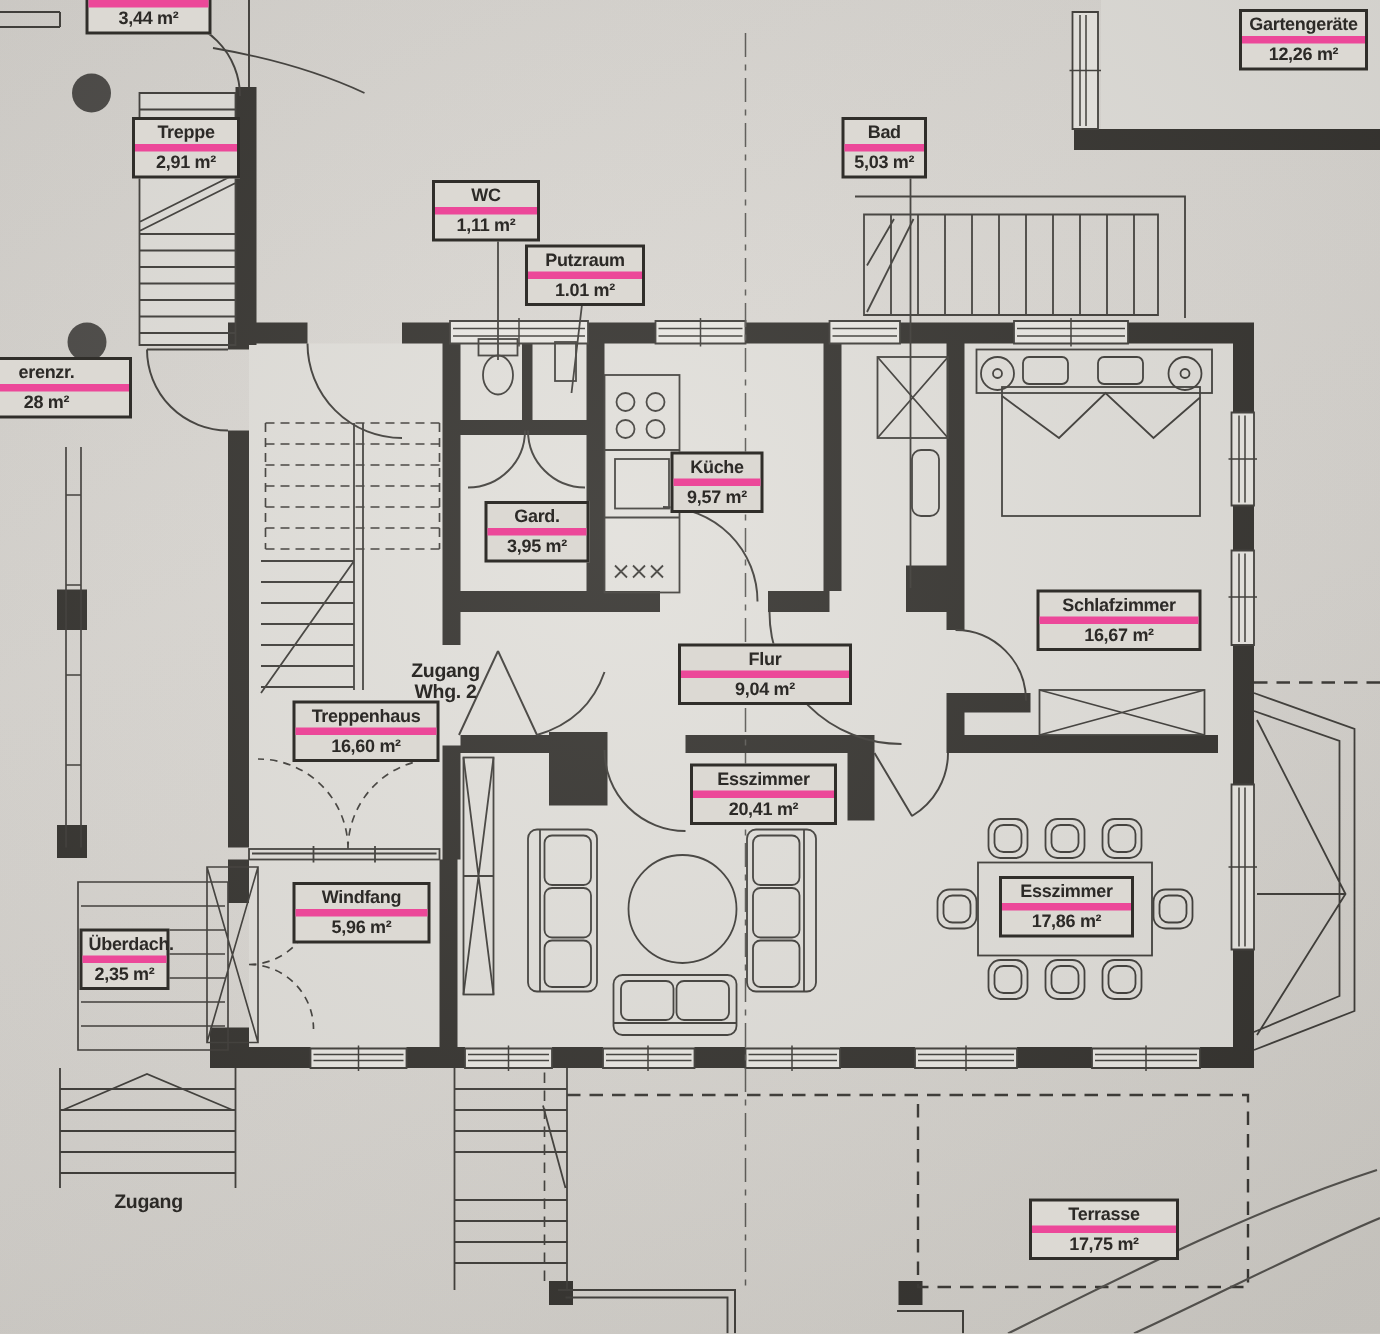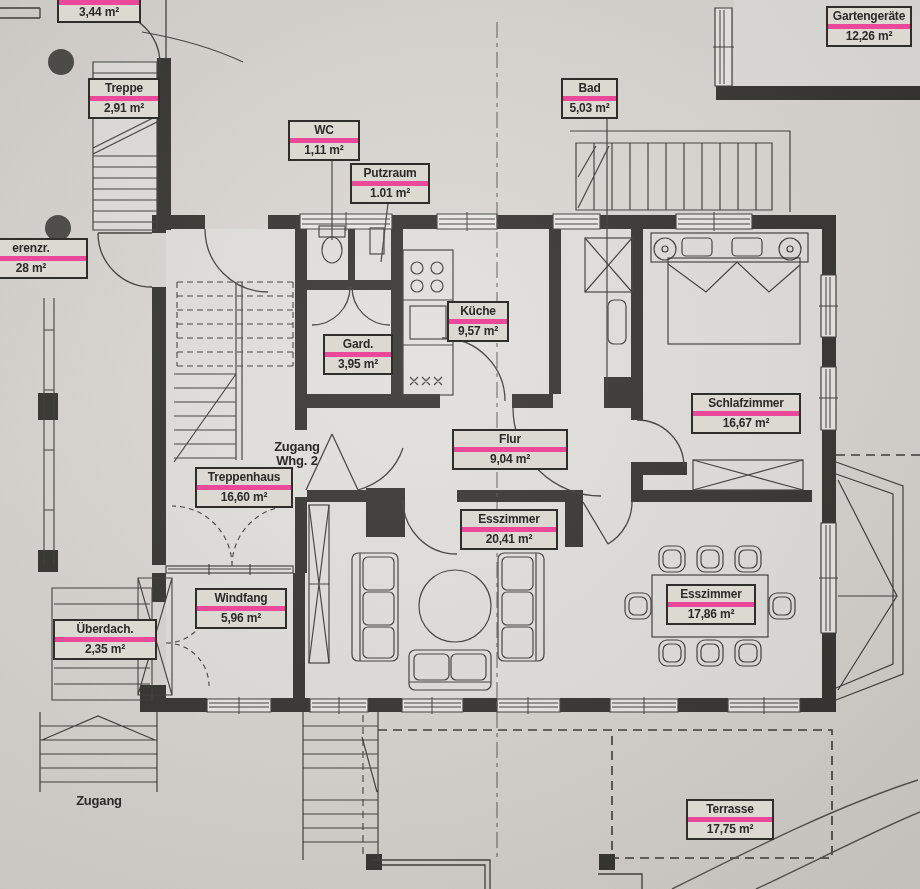--- a/index.html
+++ b/index.html
@@ -305,25 +305,25 @@
     <div class="ar">20,41 m²</div>
   </div>
   <div class="rlabel" style="left:666px;top:584px;width:90px;">
     <div class="nm">Esszimmer</div>
     <div class="ar">17,86 m²</div>
   </div>
   <div class="rlabel" style="left:195px;top:588px;width:92px;">
     <div class="nm">Windfang</div>
     <div class="ar">5,96 m²</div>
   </div>
-  <div class="rlabel" style="left:53px;top:619px;width:104px;">
+  <div class="rlabel" style="left:53px;top:619px;width:60px;">
     <div class="nm">Überdach.</div>
     <div class="ar">2,35 m²</div>
   </div>
-  <div class="rlabel" style="left:686px;top:799px;width:88px;">
+  <div class="rlabel" style="left:686px;top:799px;width:100px;">
     <div class="nm">Terrasse</div>
     <div class="ar">17,75 m²</div>
   </div>
 
   <div class="annot" style="left:258px;top:428px;width:78px;">
     <div>Zugang</div>
     <div>Whg. 2</div>
   </div>
   <div class="annot" style="left:64px;top:782px;width:70px;">
     <div>Zugang</div>

